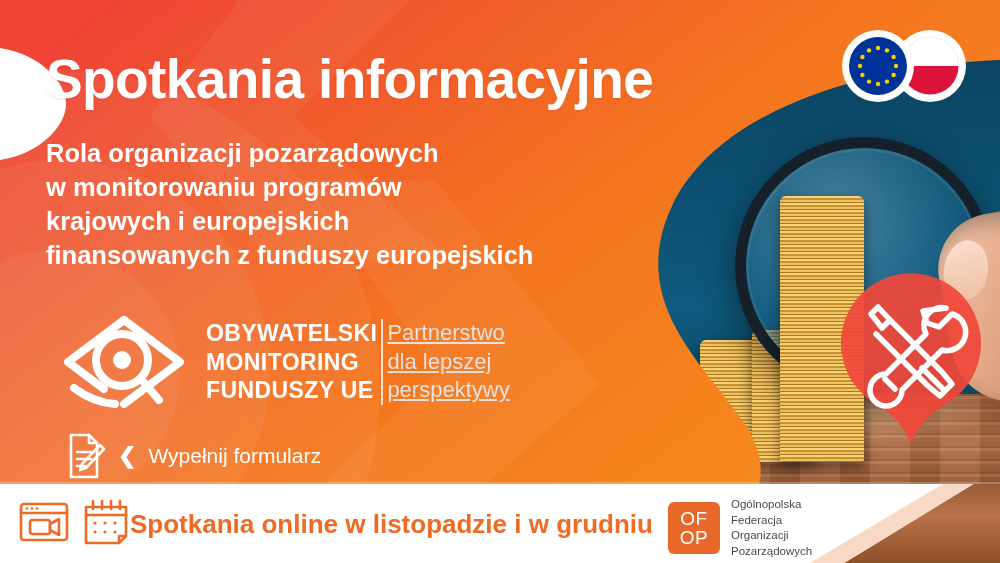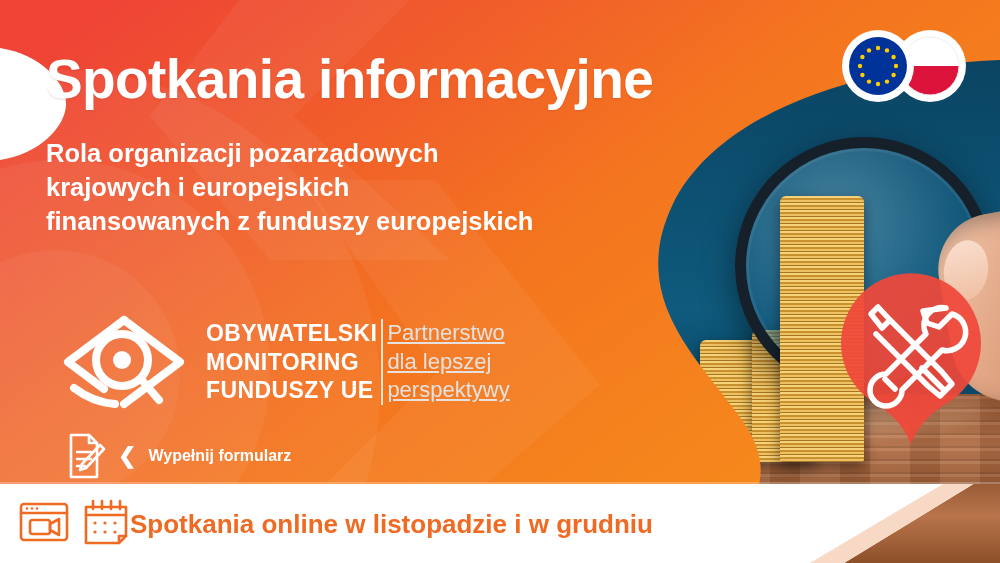--- a/index.html
+++ b/index.html
@@ -106,21 +106,21 @@
   .brand{display:flex;align-items:center;gap:4px;}
   .brand-name{
     color:#fff;font-weight:700;font-size:23px;line-height:1.26;letter-spacing:.4px;
   }
   .divider{width:2px;height:86px;background:rgba(255,255,255,.8);}
   .tagline{color:#e5e5e5;font-size:22px;line-height:1.3;font-weight:400;opacity:.97;text-decoration:underline;}
 
   
   .cta{position:absolute;left:62px;top:432px;display:flex;align-items:center;gap:12px;}
   .cta .chev{color:#fff;font-size:22px;font-weight:700;line-height:1;}
-  .cta .cta-label{color:#fff;font-size:16px;font-weight:700;}
+  .cta .cta-label{color:#fff;font-size:21px;font-weight:400;}
 
   
   .flags{position:absolute;left:832px;top:28px;width:148px;height:76px;}
 
   
   .pin{position:absolute;left:838px;top:272px;width:146px;height:172px;}
 
   
   .bottombar{
     position:absolute;left:0;bottom:0;width:1000px;height:79px;
@@ -197,20 +197,21 @@
   <div class="deco v2"></div>
 
   <svg class="notch" viewBox="0 0 78 112">
     <path d="M0,0 C 40,6 66,34 66,56 C 66,78 40,106 0,112 Z" fill="#ffffff"></path>
   </svg>
 
   <h1 class="title">Spotkania informacyjne</h1>
 
   <div class="subtitle">
     <div>Rola organizacji pozarządowych</div>
+    <div>w monitorowaniu programów</div>
     <div>krajowych i europejskich</div>
     <div>finansowanych z funduszy europejskich</div>
   </div>
 
   <div class="lockup">
     <svg class="eye-icon" viewBox="0 0 128 104">
       <g fill="none" stroke="#ffffff" stroke-width="8" stroke-linecap="round" stroke-linejoin="round">
         <path d="M64 10 L120 52 L64 94"></path>
         <path d="M64 10 L8 52 L44 79"></path>
         <path d="M55 94 C 40 93 26 87 14 78"></path>
@@ -323,15 +324,27 @@
             <circle cx="13" cy="34" r="1.6"></circle>
               <circle cx="23" cy="34" r="1.6"></circle>
               <circle cx="33" cy="34" r="1.6"></circle>
           </g>
         </g>
       </svg>
     </div>
 
     <div class="bb-text">Spotkania online w listopadzie i w grudniu</div>
 
+    <div class="ofop">
+      <div class="ofop-mark">
+        <span>OF</span>
+        <span>OP</span>
+      </div>
+      <div class="ofop-text">
+        <div>Ogólnopolska</div>
+        <div>Federacja</div>
+        <div>Organizacji</div>
+        <div>Pozarządowych</div>
+      </div>
+    </div>
   </div>
 
 </div>
 
 </body></html>

